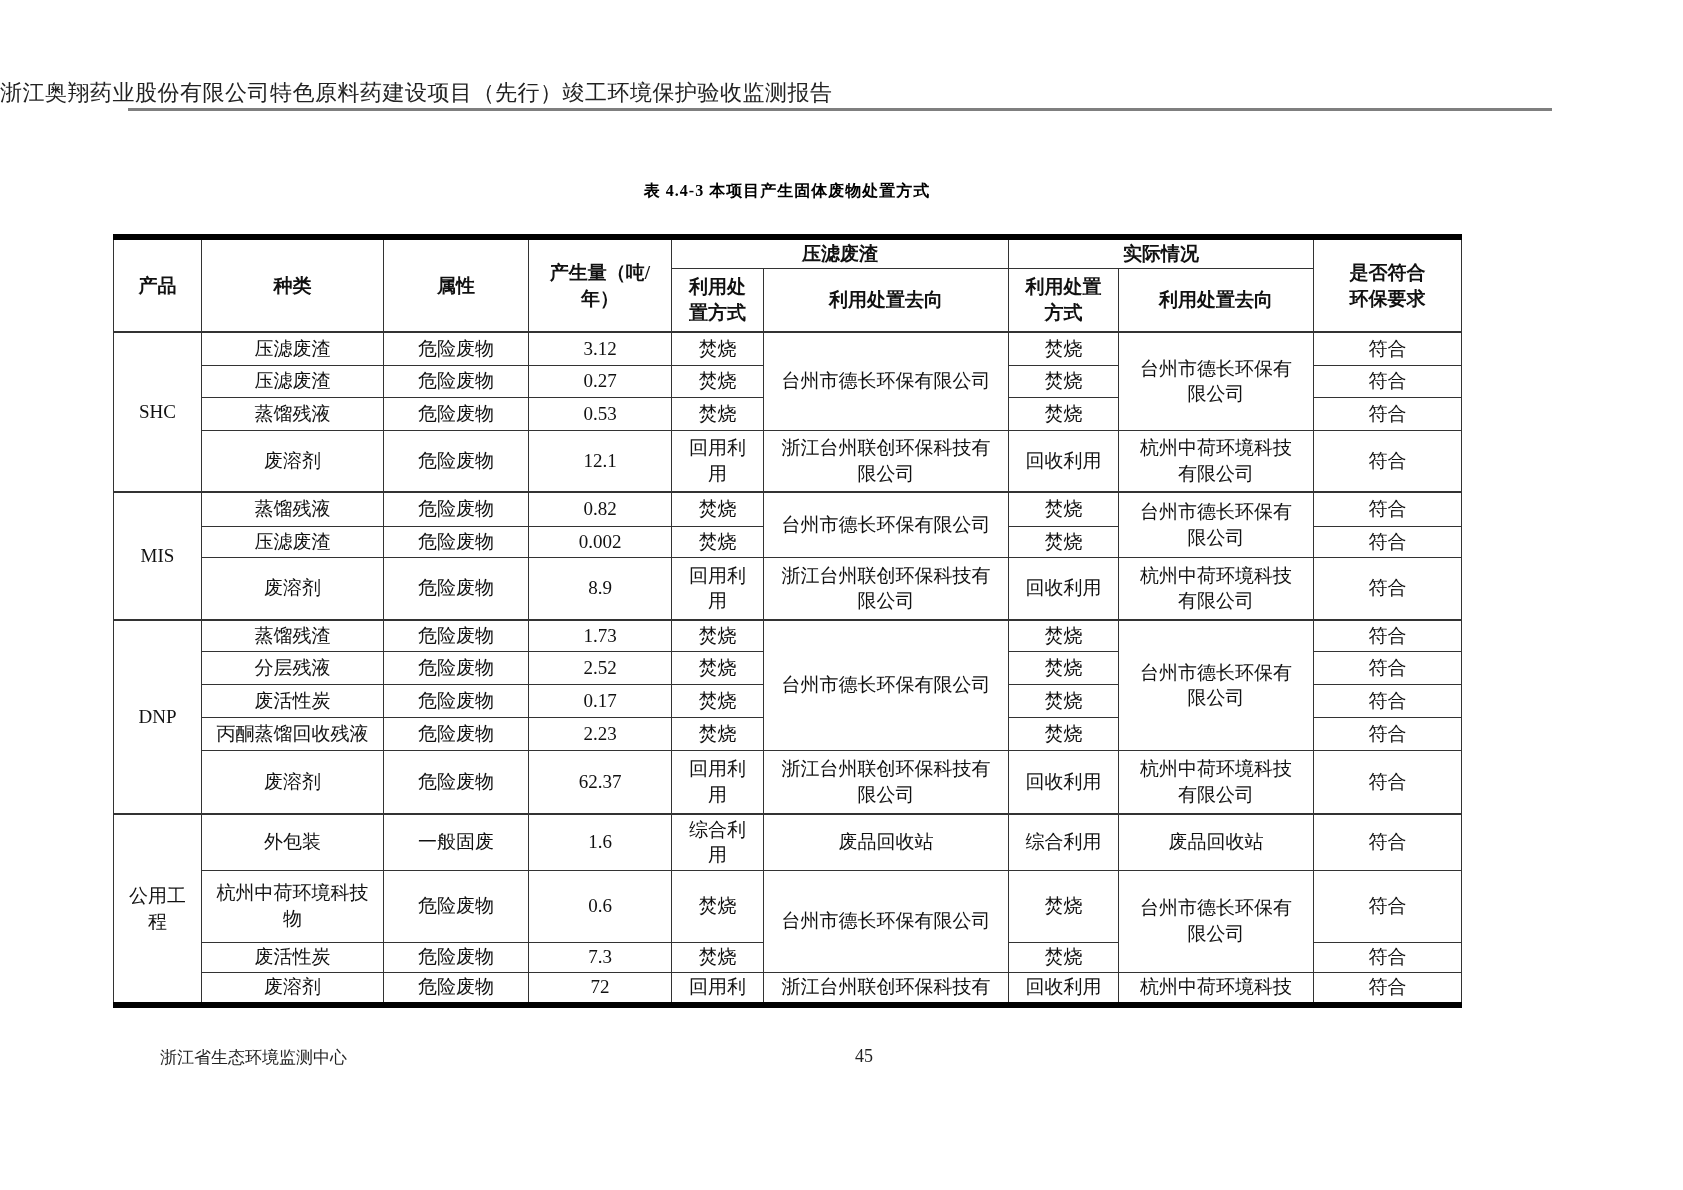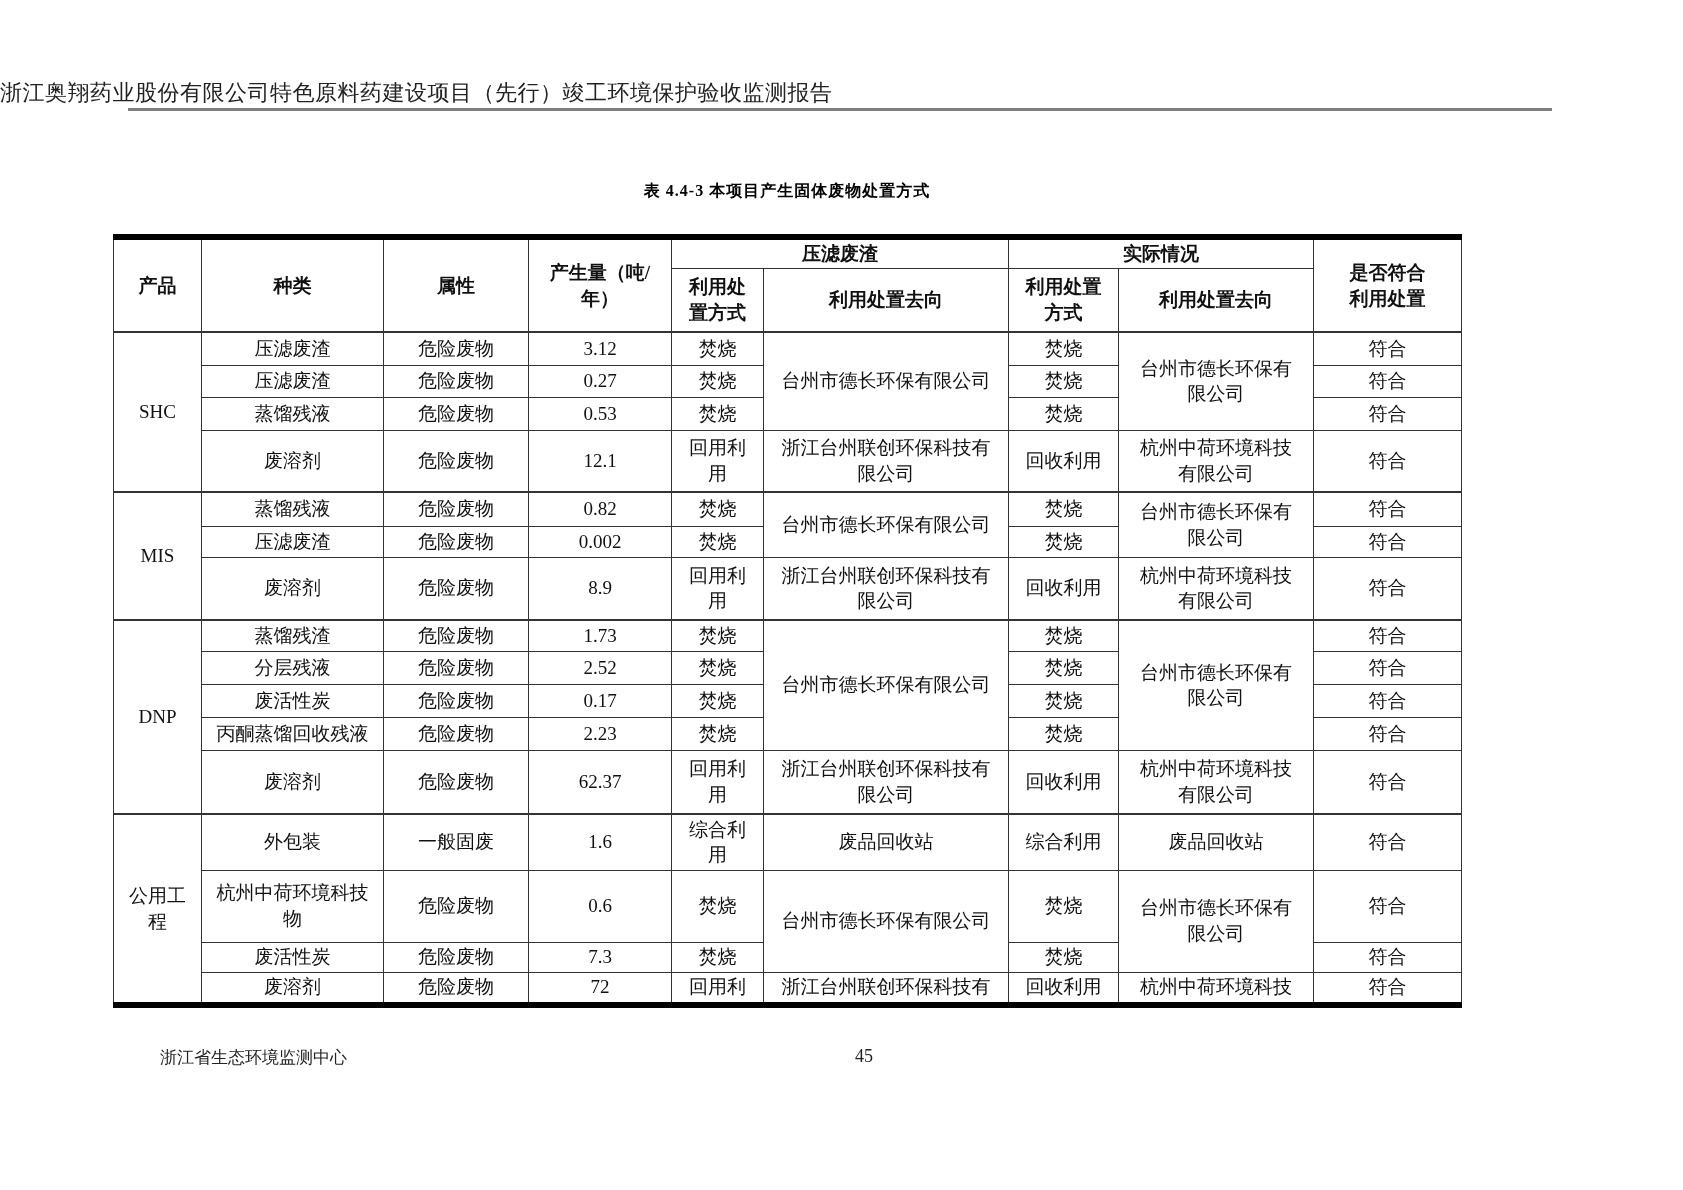--- a/index.html
+++ b/index.html
@@ -79,21 +79,21 @@
   </colgroup>
   <thead>
     <tr class="hr1">
       <th rowspan="2">产品</th>
       <th rowspan="2">种类</th>
       <th rowspan="2">属性</th>
       <th rowspan="2" class="tight">产生量（吨/年）</th>
       <th colspan="2">压滤废渣</th>
       <th colspan="2">实际情况</th>
       <th rowspan="2">是否符合
-利用处置</th>
+环保要求</th>
     </tr>
     <tr class="hr2">
       <th>利用处
 置方式</th>
       <th>利用处置去向</th>
       <th>利用处置
 方式</th>
       <th>利用处置去向</th>
     </tr>
   </thead>

